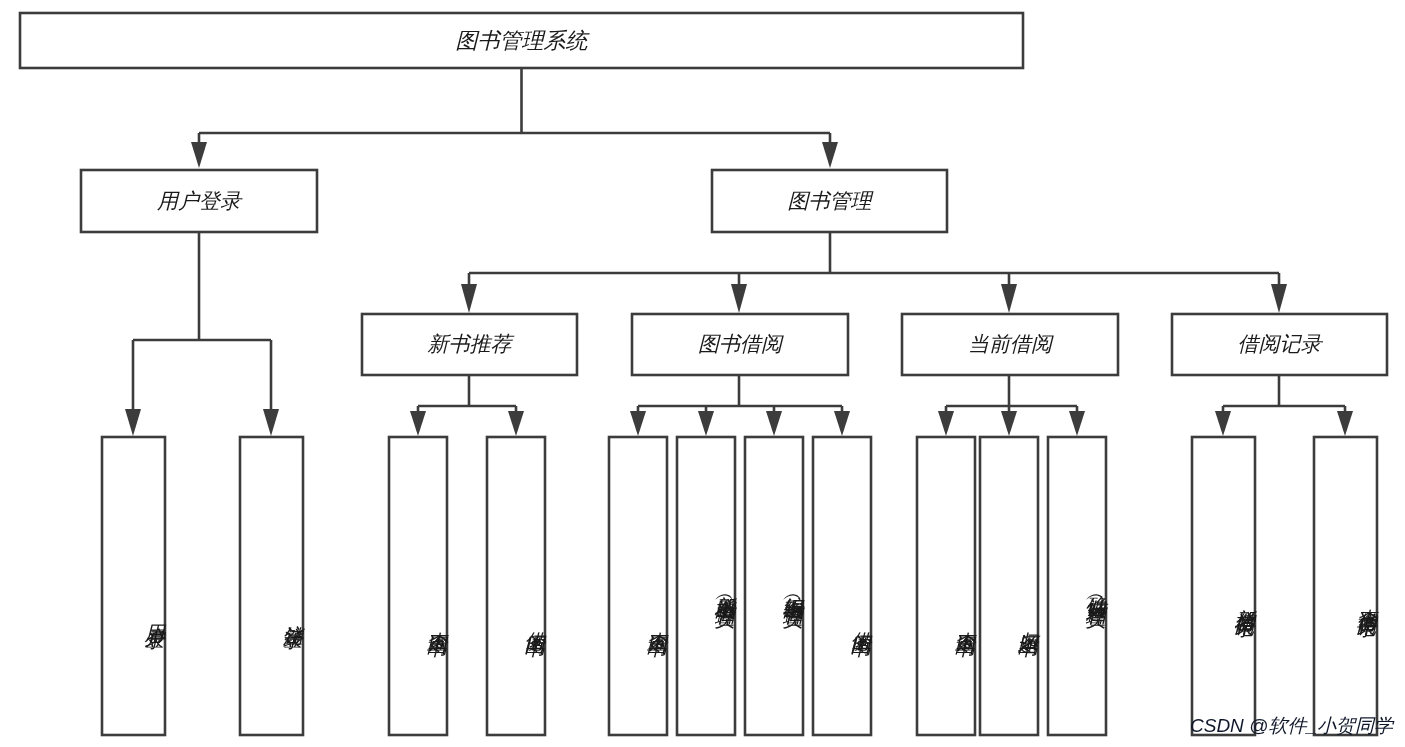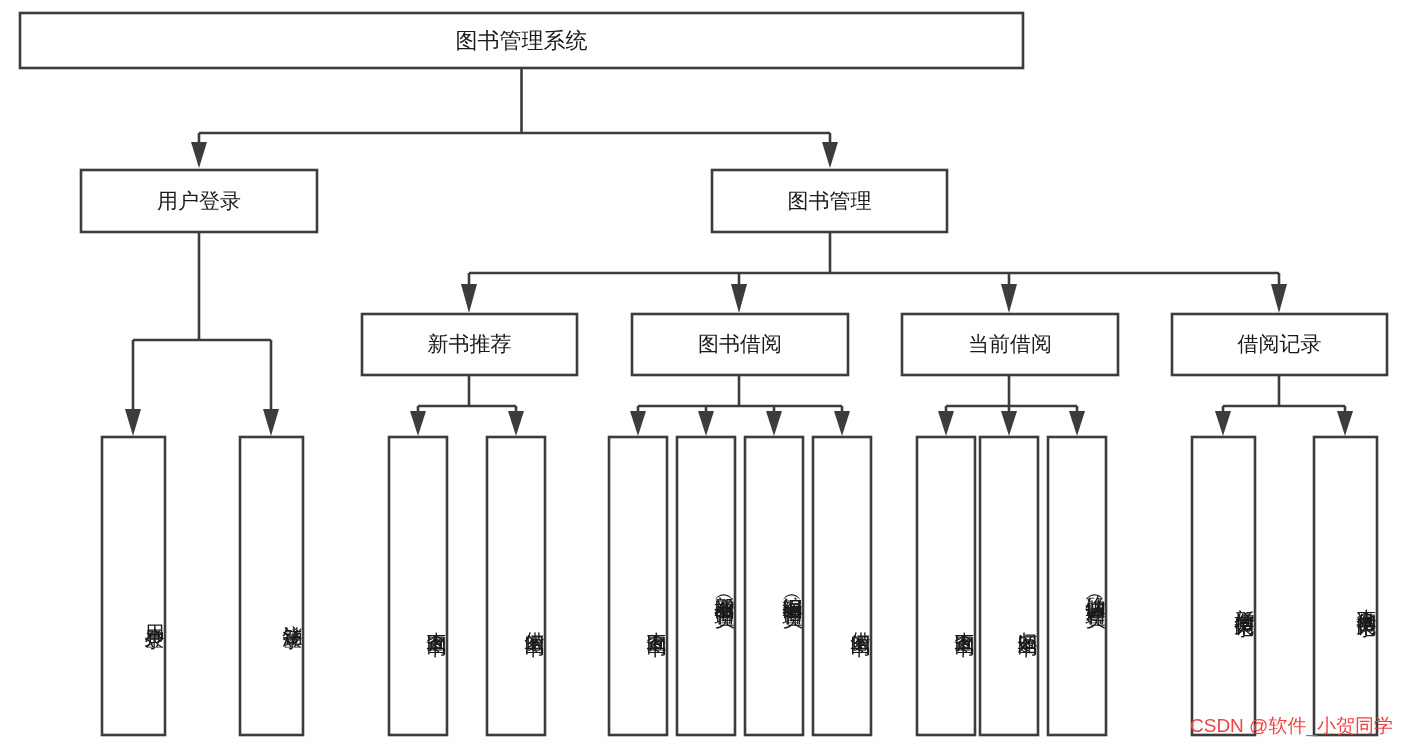--- a/index.html
+++ b/index.html
@@ -11,20 +11,21 @@
     width: 1405px;
     height: 747px;
     font-family: "Liberation Sans", sans-serif;
     overflow: hidden;
     position: relative;
   }
   #diagram-root {
     position: relative;
     width: 1280px;
     height: 747px;
+    font-style: italic;
   }
   svg.diagram {
     position: absolute;
     top: 0;
     left: 0;
     width: 1405px;
     height: 747px;
   }
   .node-box {
     fill: #ffffff;
@@ -68,21 +69,21 @@
     align-items: flex-start;
     justify-content: center;
     text-align: center;
     white-space: nowrap;
     pointer-events: none;
   }
   .watermark {
     position: absolute;
     font-family: "Liberation Sans", sans-serif;
     font-size: 19px;
-    color: #ef4444;
+    color: #0f172a;
     white-space: nowrap;
     left: 1190px;
     top: 713px;
   }
 </style>
 </head>
 <body>
 
 <div id="diagram-root">
 

